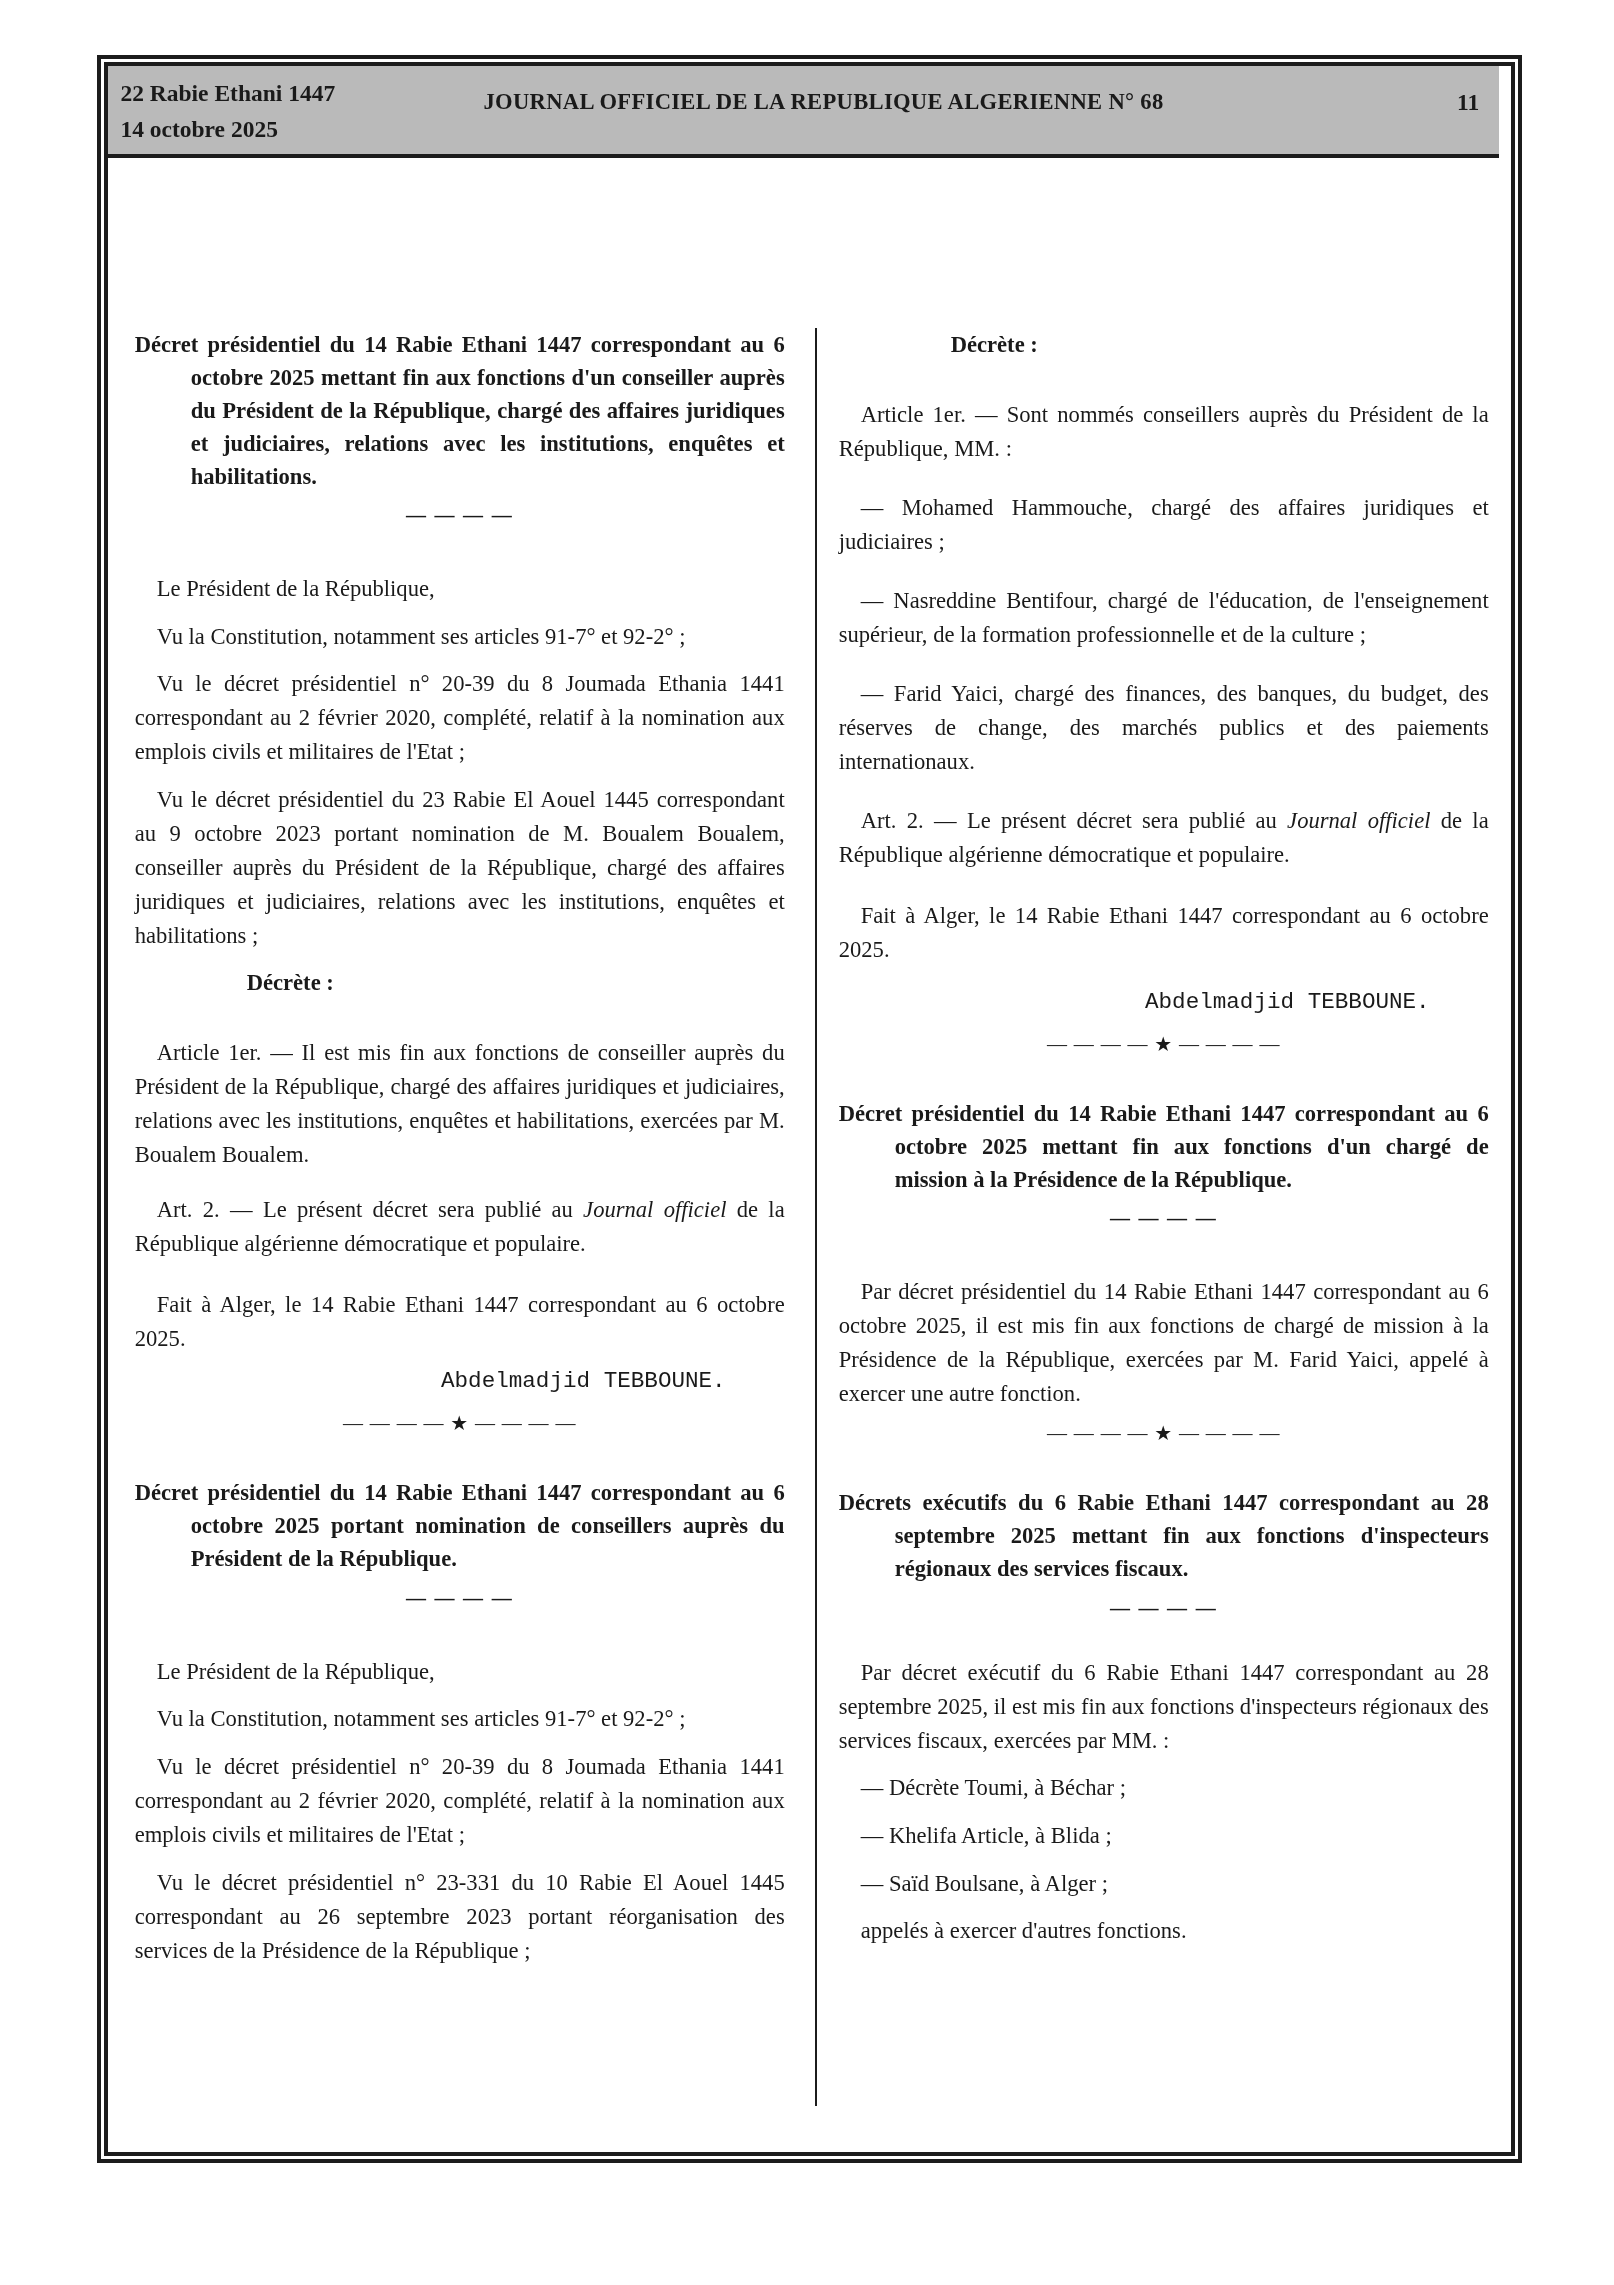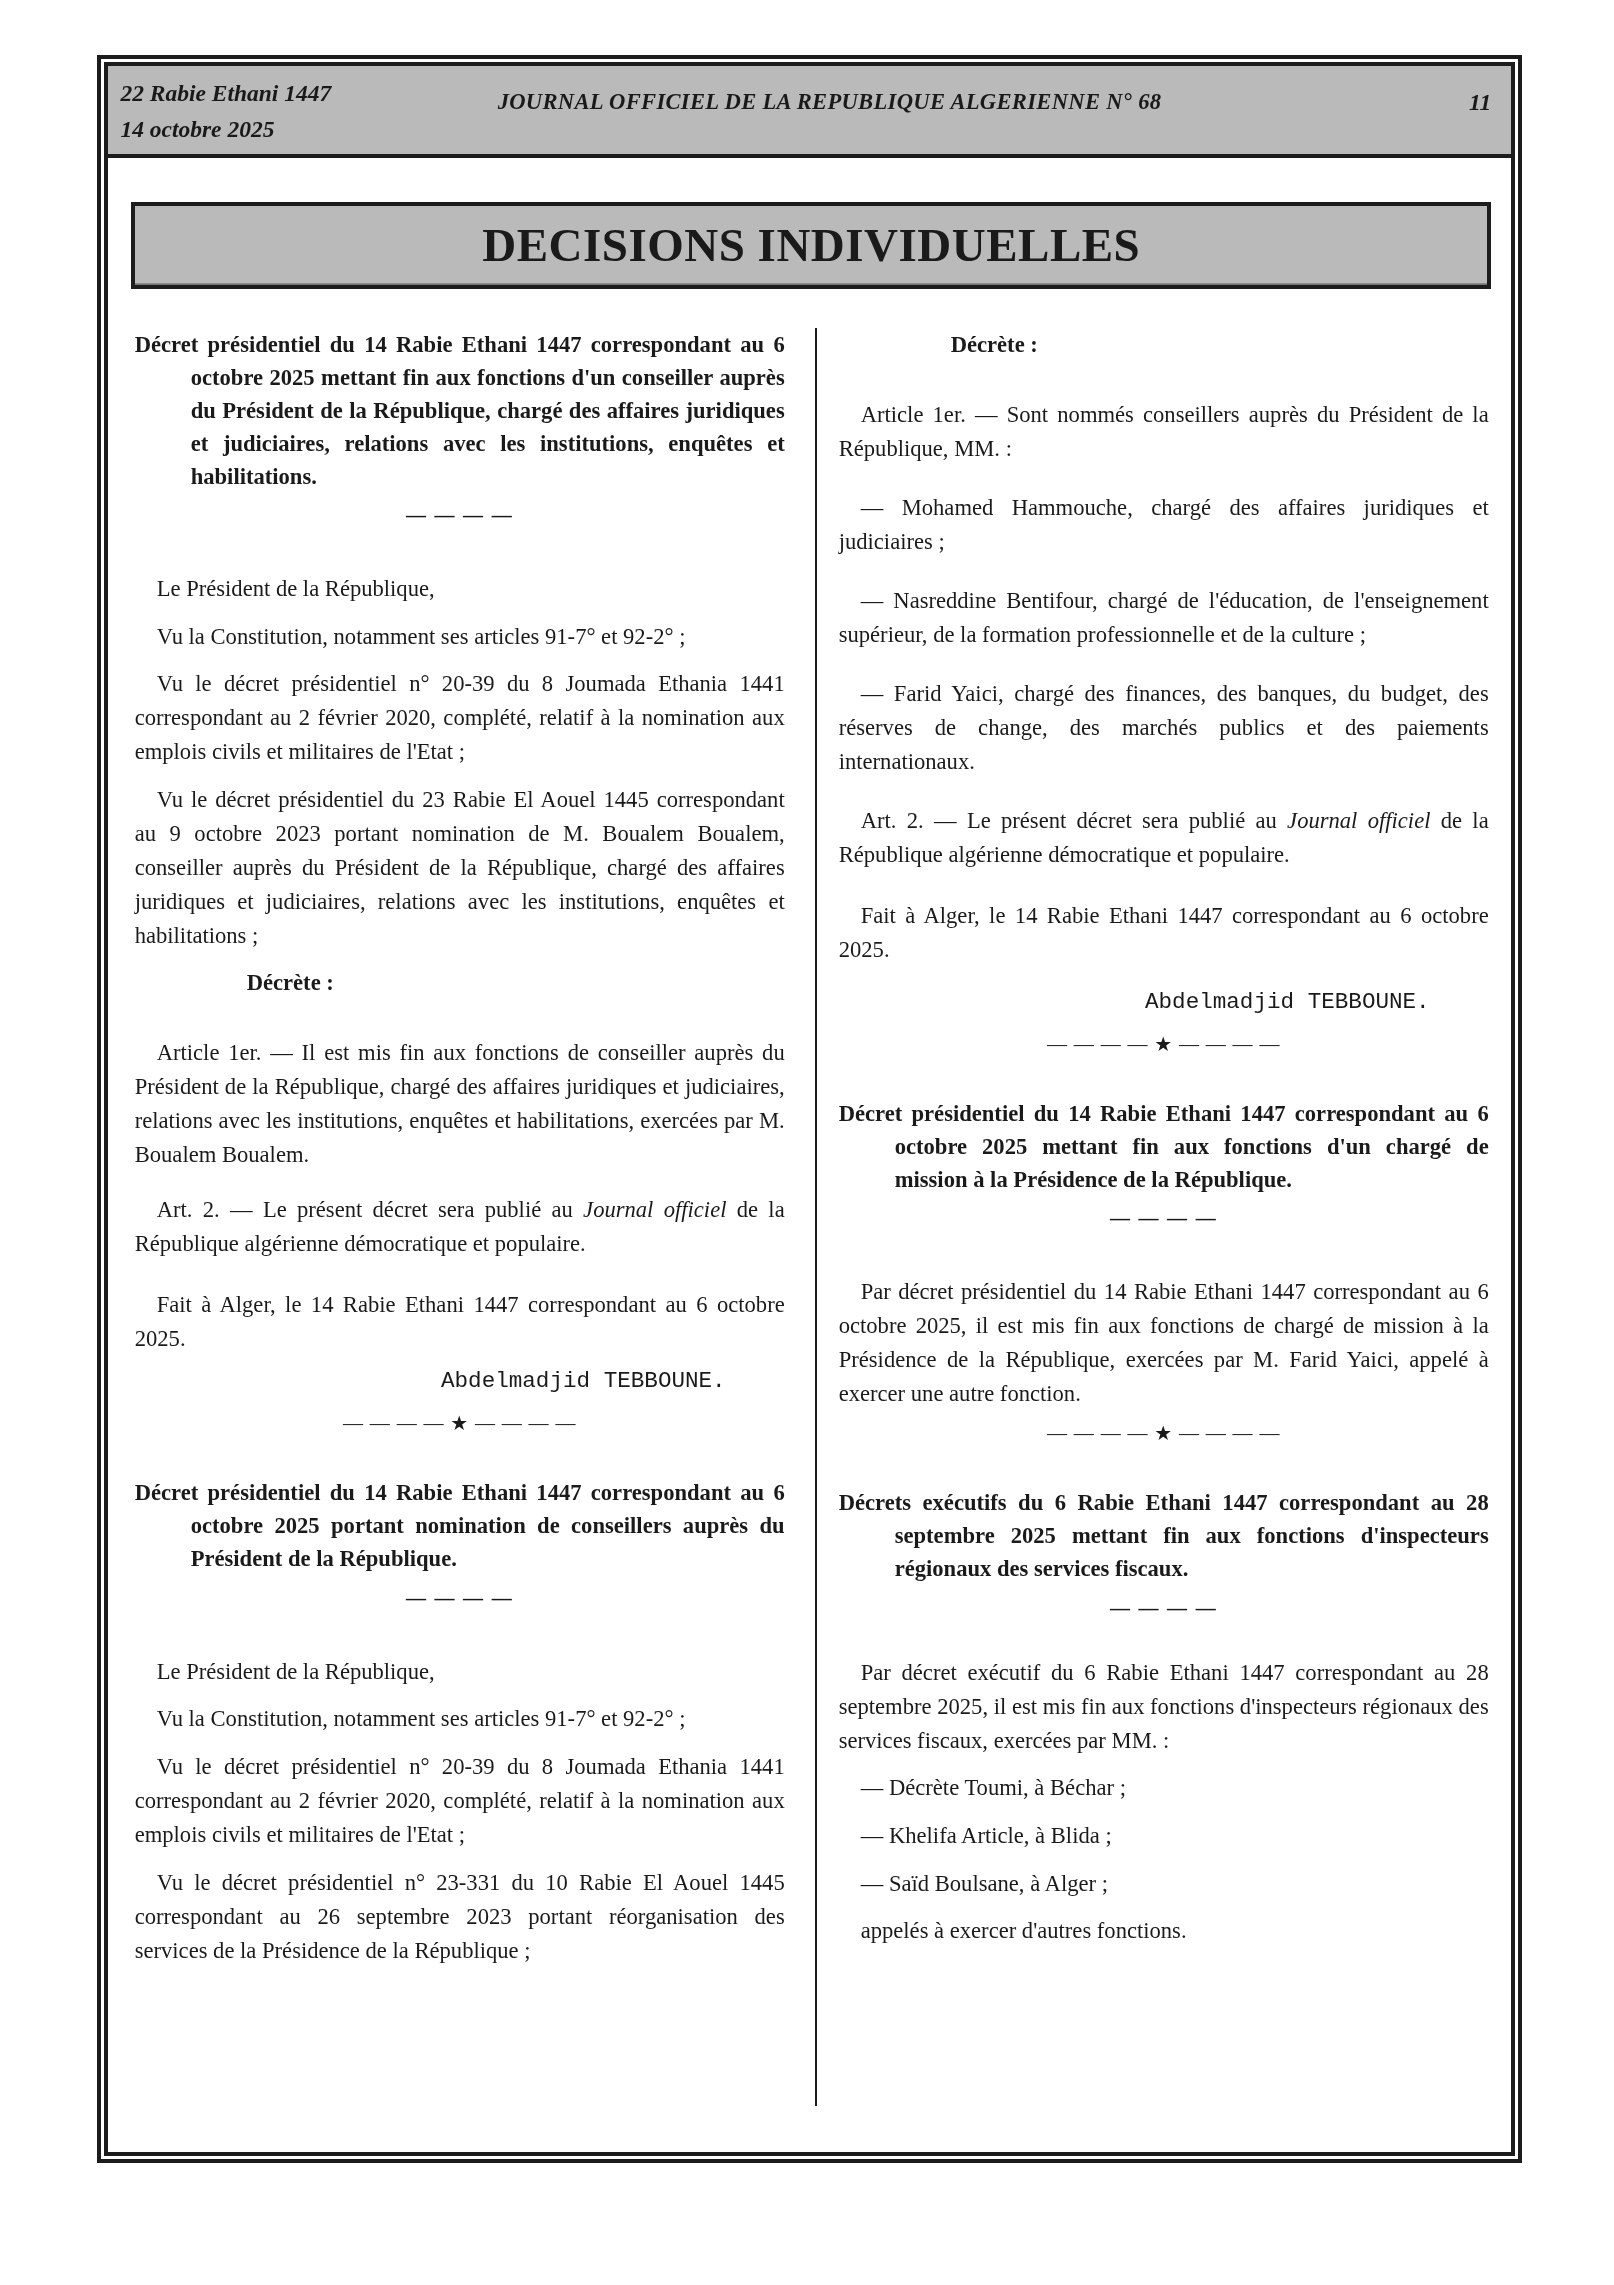--- a/index.html
+++ b/index.html
@@ -2,22 +2,22 @@
 <html style="font-size:14.5px"><head>
 <meta charset="utf-8">
 <style>
   html, body { margin: 0; padding: 0; background: #ffffff; }
   body { width: 1615px; height: 2285px; position: relative; overflow: hidden;
          font-family: "Liberation Serif", "DejaVu Serif", serif; color: #1a1a1a; }
   .outer { position: absolute; left: 97px; top: 55px; width: 1425px; height: 2108px;
            border: 4.5px solid #1c1c1c; box-sizing: border-box; }
   .inner { position: absolute; left: 2.7px; top: 2.7px; right: 2.7px; bottom: 2.7px;
            border: 4.5px solid #1c1c1c; box-sizing: border-box; }
-  .header { position: absolute; left: 0; top: 0; right: 0; height: 88px;
-            background: #bababa; border-bottom: 4.5px solid #1c1c1c; font-style: italic; }
+  .header { position: absolute; left: 0; top: 0; right: 12px; height: 88px;
+            background: #bababa; border-bottom: 4.5px solid #1c1c1c; }
   .hdr-date { position: absolute; left: 12.7px; top: 9px; font-weight: bold; font-size: 23.5px; line-height: 36px; }
   .hdr-title { position: absolute; left: 0; right: 0; top: 23.5px; text-align: center; font-weight: bold; font-size: 22.6px; letter-spacing: 0.3px; padding-left: 40px; }
   .hdr-page { position: absolute; right: 20px; top: 23.5px; font-weight: bold; font-size: 23.5px; }
   .title-box { position: absolute; left: 23.5px; right: 20px; top: 136px; height: 87px;
                background: #bababa; border: 4.5px solid #1c1c1c; box-sizing: border-box;
                border-bottom-color: #1c1c1c; box-shadow: inset 0 -1.8px 0 #777; }
   .title-box h1 { margin: 0; text-align: center; font-size: 47px; line-height: 78px; font-weight: bold; letter-spacing: 0.5px; }
   .col { position: absolute; top: 262px; width: 650px; font-size: 22.6px; line-height: 34px; }
   .col.left { left: 27px; }
   .col.right { left: 731px; }
@@ -38,23 +38,20 @@
 
   <div class="header">
     <div class="hdr-date">
       <div>22 Rabie Ethani 1447</div>
       <div>14 octobre 2025</div>
     </div>
     <div class="hdr-title">JOURNAL OFFICIEL DE LA REPUBLIQUE ALGERIENNE N° 68</div>
     <div class="hdr-page">11</div>
   </div>
 
-  <div class="title-box">
-    <h1>DECISIONS INDIVIDUELLES</h1>
-  </div>
 
   <div class="col left">
     <div class="head">Décret présidentiel du 14 Rabie Ethani 1447 correspondant au 6 octobre 2025 mettant fin aux fonctions d'un conseiller auprès du Président de la République, chargé des affaires juridiques et judiciaires, relations avec les institutions, enquêtes et habilitations.</div>
     <div class="sep">— — — —</div>
     <p>Le Président de la République,</p>
     <p>Vu la Constitution, notamment ses articles 91-7° et 92-2° ;</p>
     <p>Vu le décret présidentiel n° 20-39 du 8 Joumada Ethania 1441 correspondant au 2 février 2020, complété, relatif à la nomination aux emplois civils et militaires de l'Etat ;</p>
     <p>Vu le décret présidentiel du 23 Rabie El Aouel 1445 correspondant au 9 octobre 2023 portant nomination de M. Boualem Boualem, conseiller auprès du Président de la République, chargé des affaires juridiques et judiciaires, relations avec les institutions, enquêtes et habilitations ;</p>
     <div class="decrete">Décrète :</div>
     <p style="margin-bottom:21px">Article 1er. — Il est mis fin aux fonctions de conseiller auprès du Président de la République, chargé des affaires juridiques et judiciaires, relations avec les institutions, enquêtes et habilitations, exercées par M. Boualem Boualem.</p>

